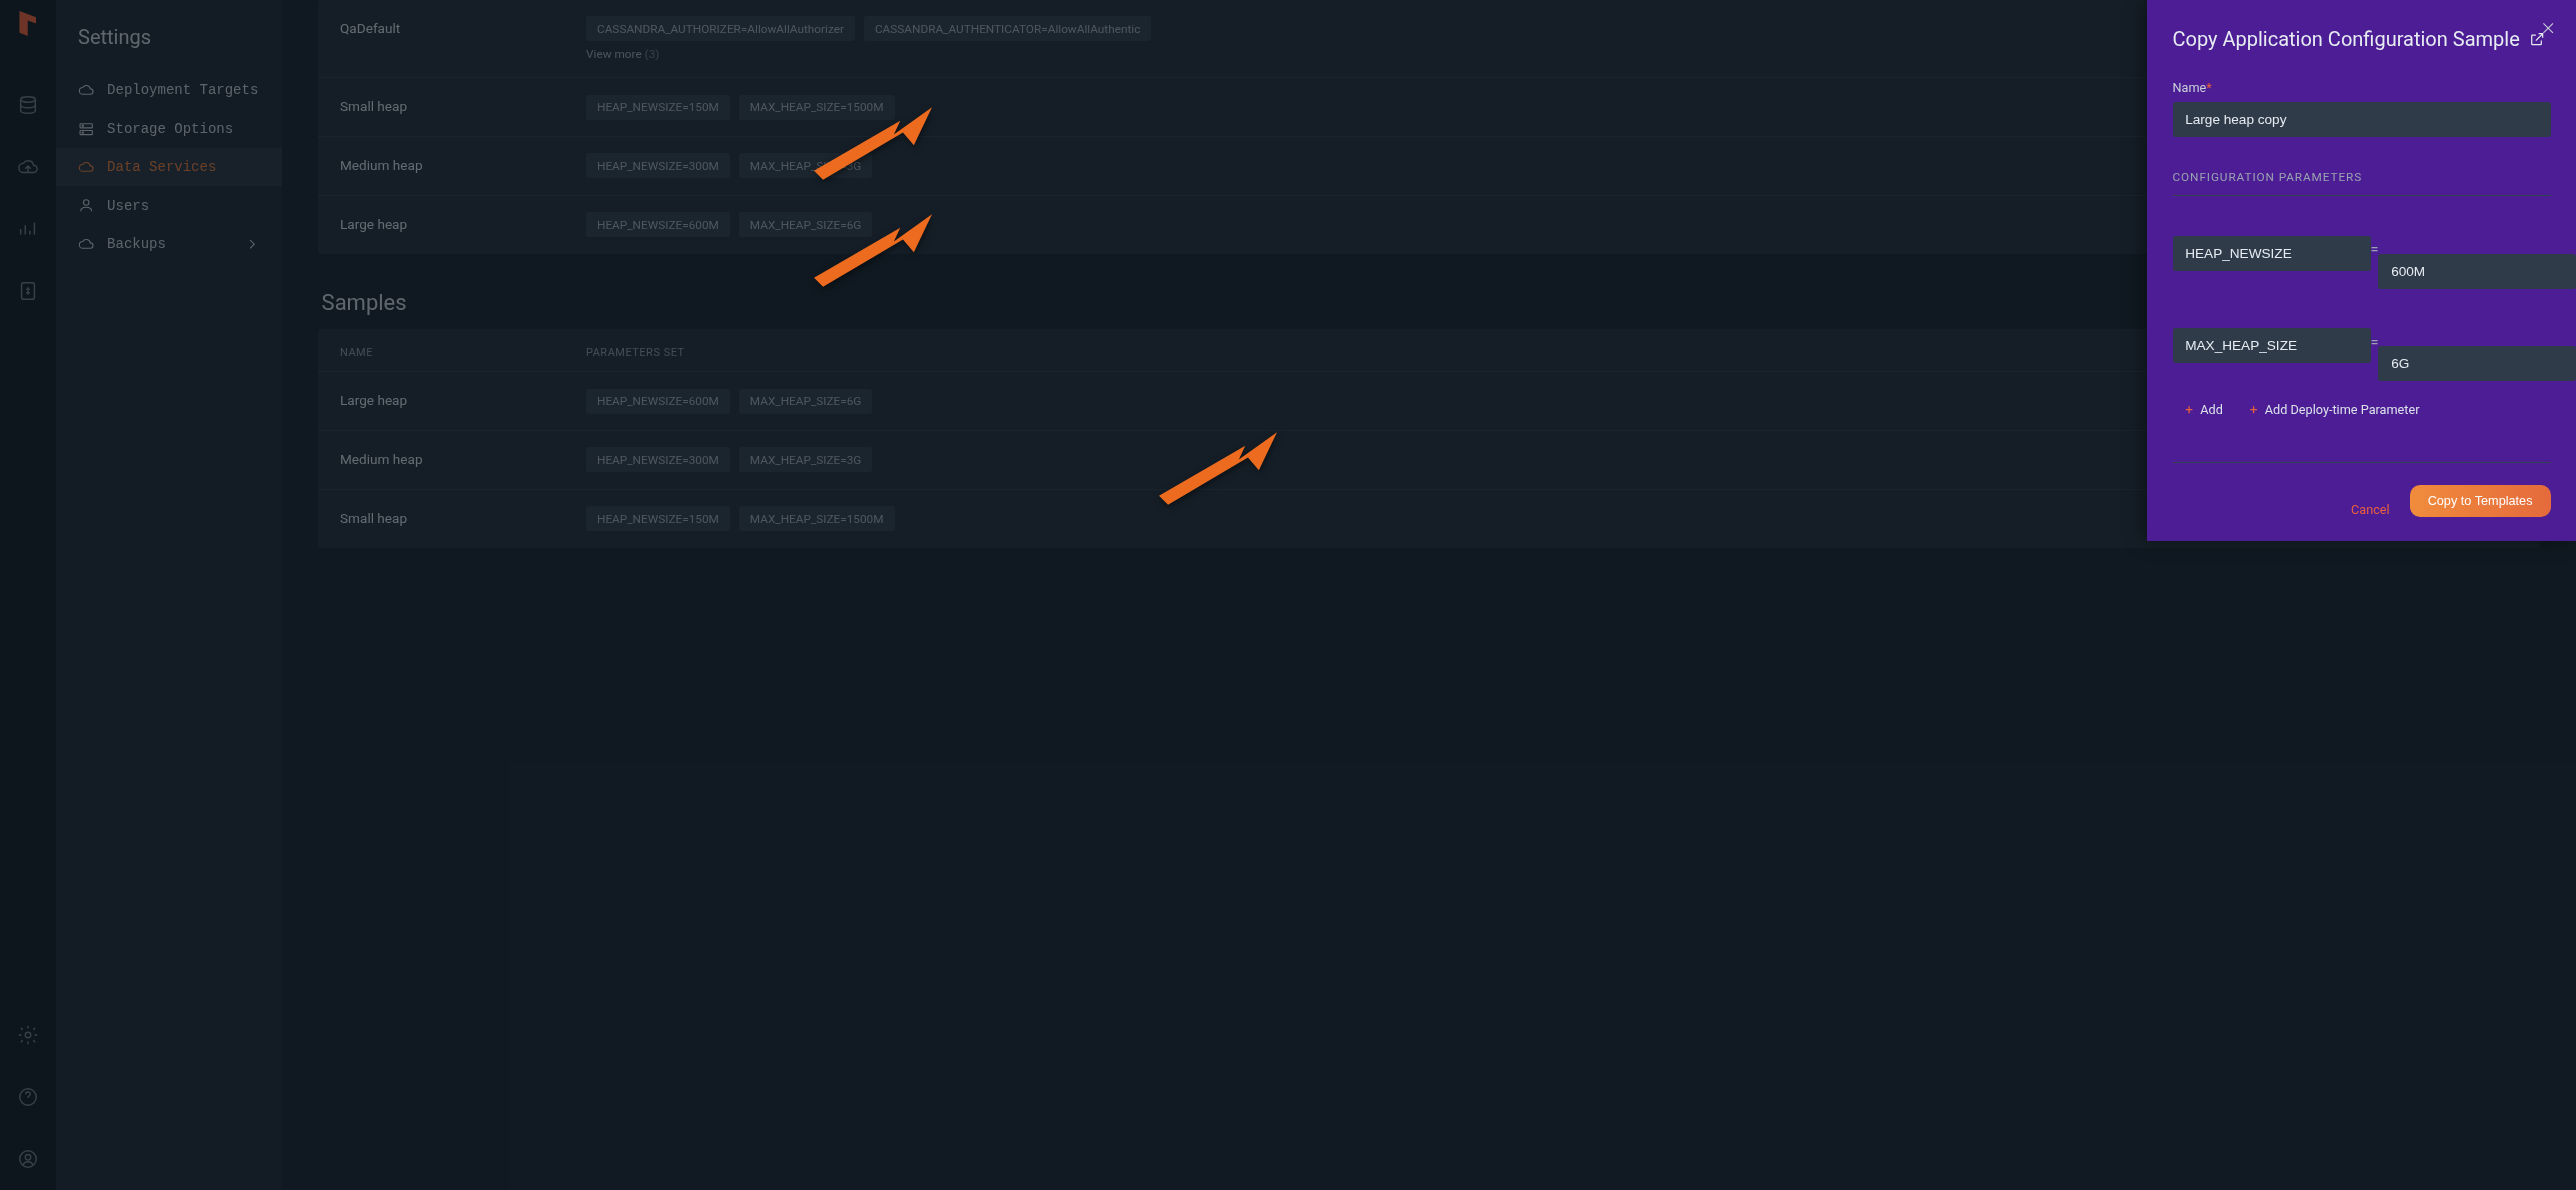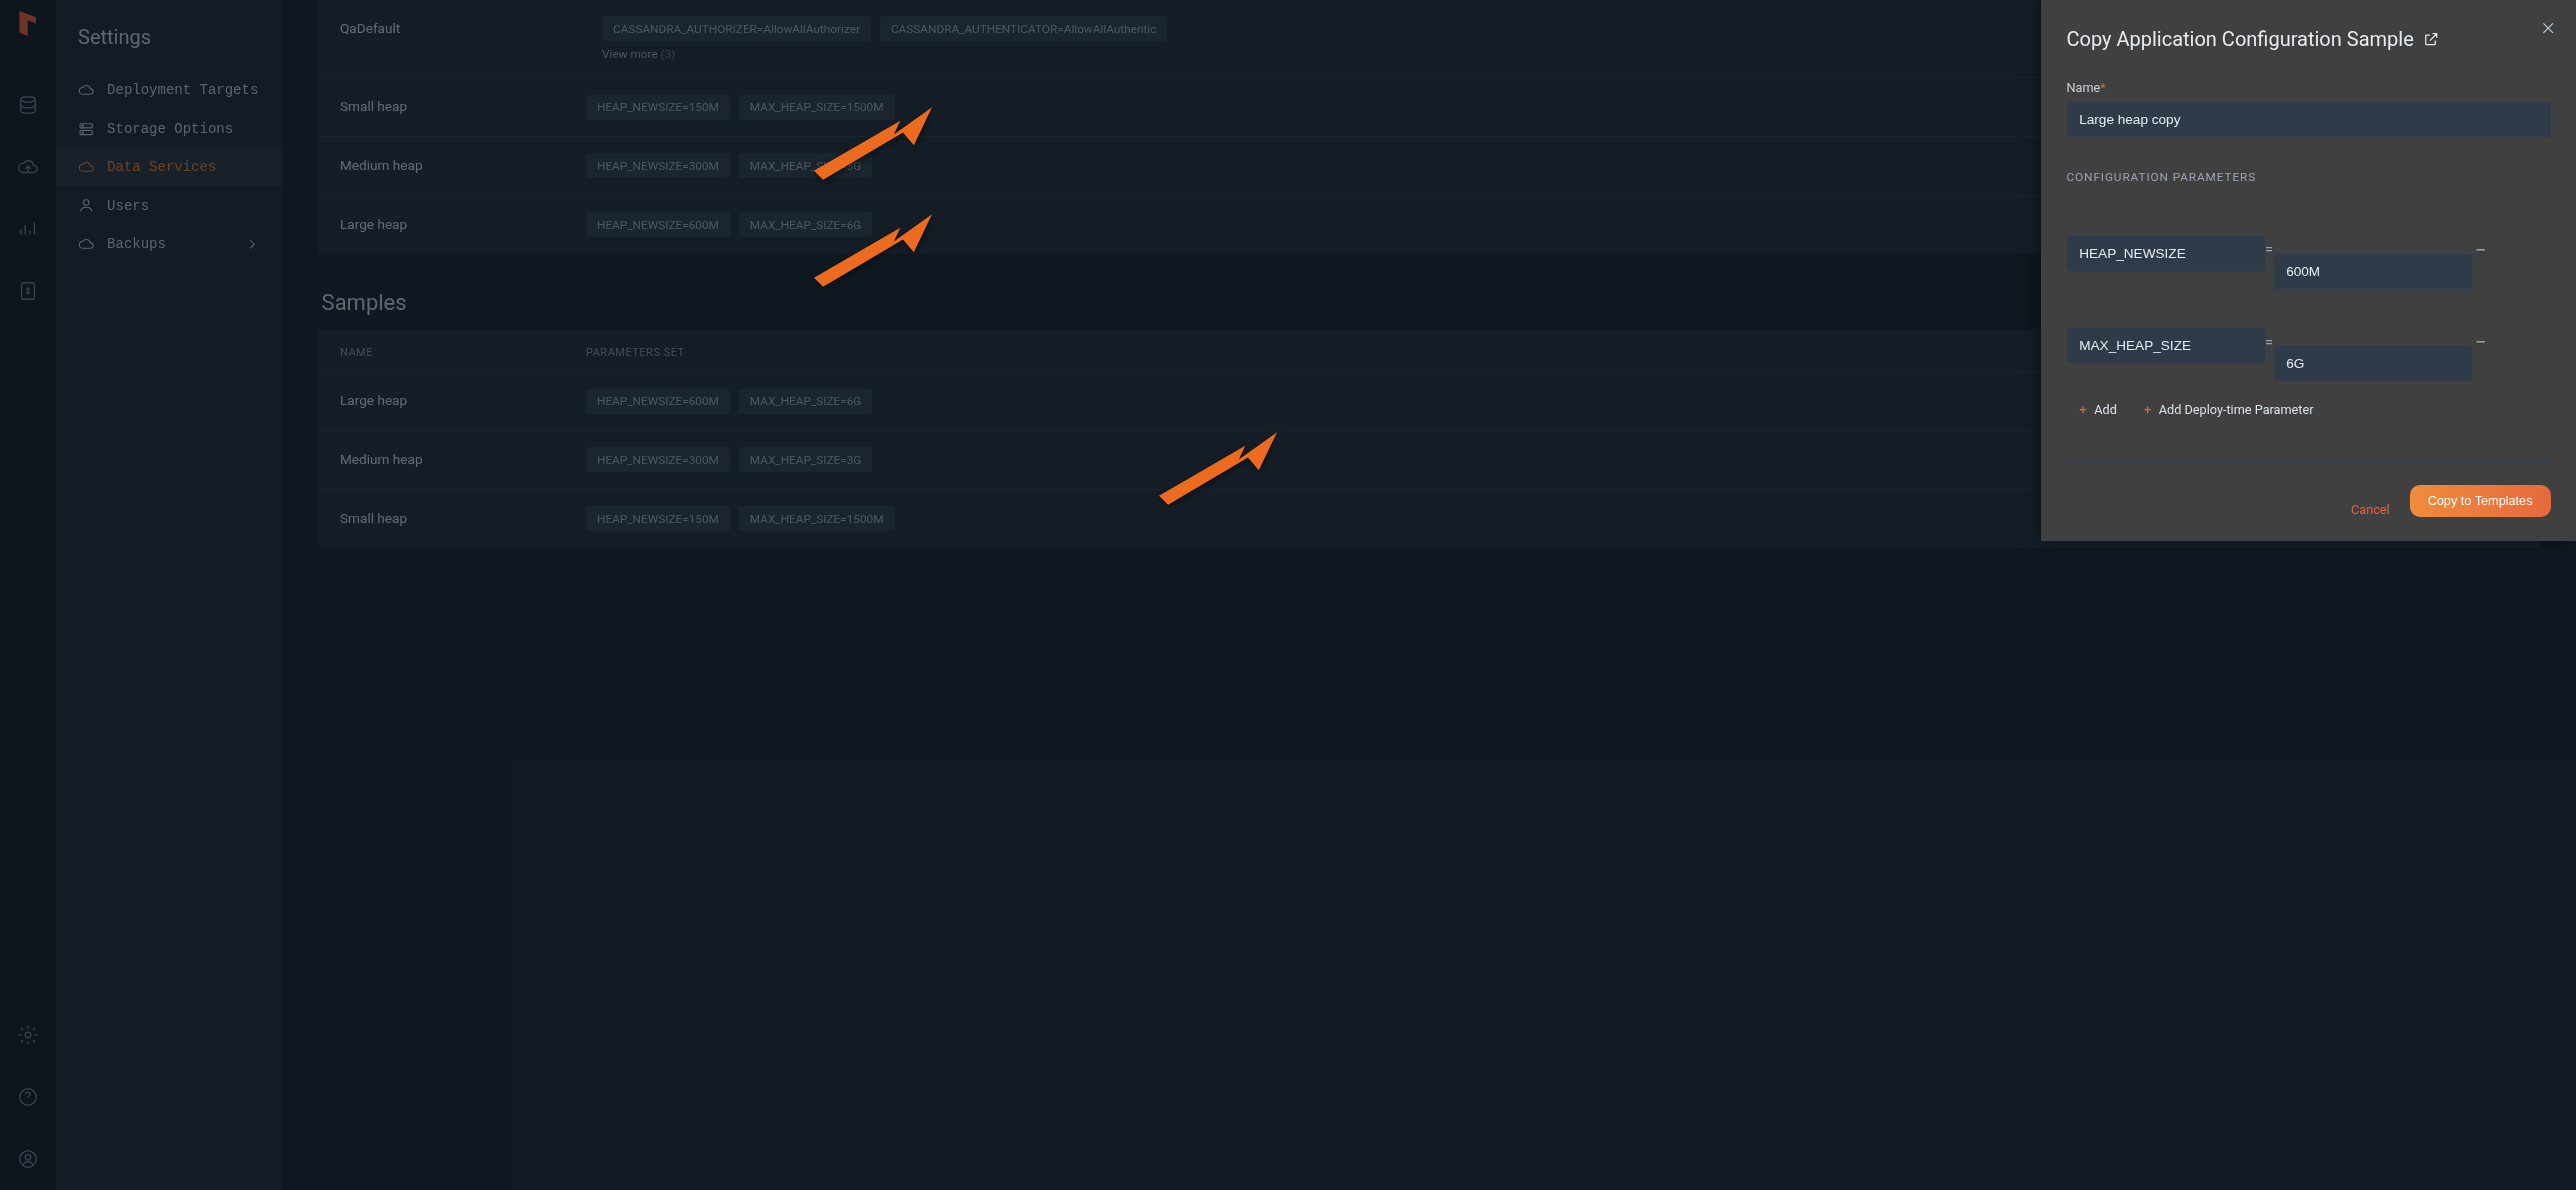--- a/index.html
+++ b/index.html
@@ -59,21 +59,21 @@
   .card {
     background: #25303d;
     border-radius: 3.6px;
     margin-top: 0;
   }
   .row {
     display: flex; align-items: flex-start;
     padding: 16.4px 22px;
     border-top: 0.9px solid #303c4a;
   }
-  .row:first-child { border-top: none; gap: 16px; }
+  .row:first-child { border-top: none; }
   .row-name { width: 246px; flex-shrink: 0; color: #d0d8e0; font-size: 13.6px; padding-top: 3.6px; }
   .row-tags { flex: 1; display: flex; flex-wrap: wrap; gap: 9px; align-items: center; }
   .tag {
     background: #323e4c;
     color: #a0acb8;
     font-size: 11.8px;
     padding: 5.5px 11px;
     border-radius: 2.7px;
   }
   .view-more { color: #9aa4b0; font-size: 11.8px; margin-top: 5.5px; cursor: pointer; }
@@ -89,22 +89,22 @@
   
   .overlay {
     position: absolute; inset: 0;
     background: rgba(10,16,22,.55);
   }
 
   
   .panel {
     position: absolute;
     right: 0; top: 0;
-    width: 535px;
-    background: #404040;
+    width: 429px;
+    background: #4c1d95;
     box-shadow: -3.6px 0 18px rgba(0,0,0,.4);
     padding: 27px 25.5px 23.6px;
   }
   .panel-close {
     position: absolute; top: 20px; right: 20px;
     width: 16.4px; height: 16.4px; cursor: pointer;
     stroke: #c8d0d8; stroke-width: 1.6;
   }
   .panel h1 { font-size: 20px; font-weight: 400; color: #e6ecf2; display:flex; align-items:center; gap:9px; }
   .panel h1 svg { width:16.4px; height:16.4px; stroke:#e6ecf2; fill:none; stroke-width:1.8; }

